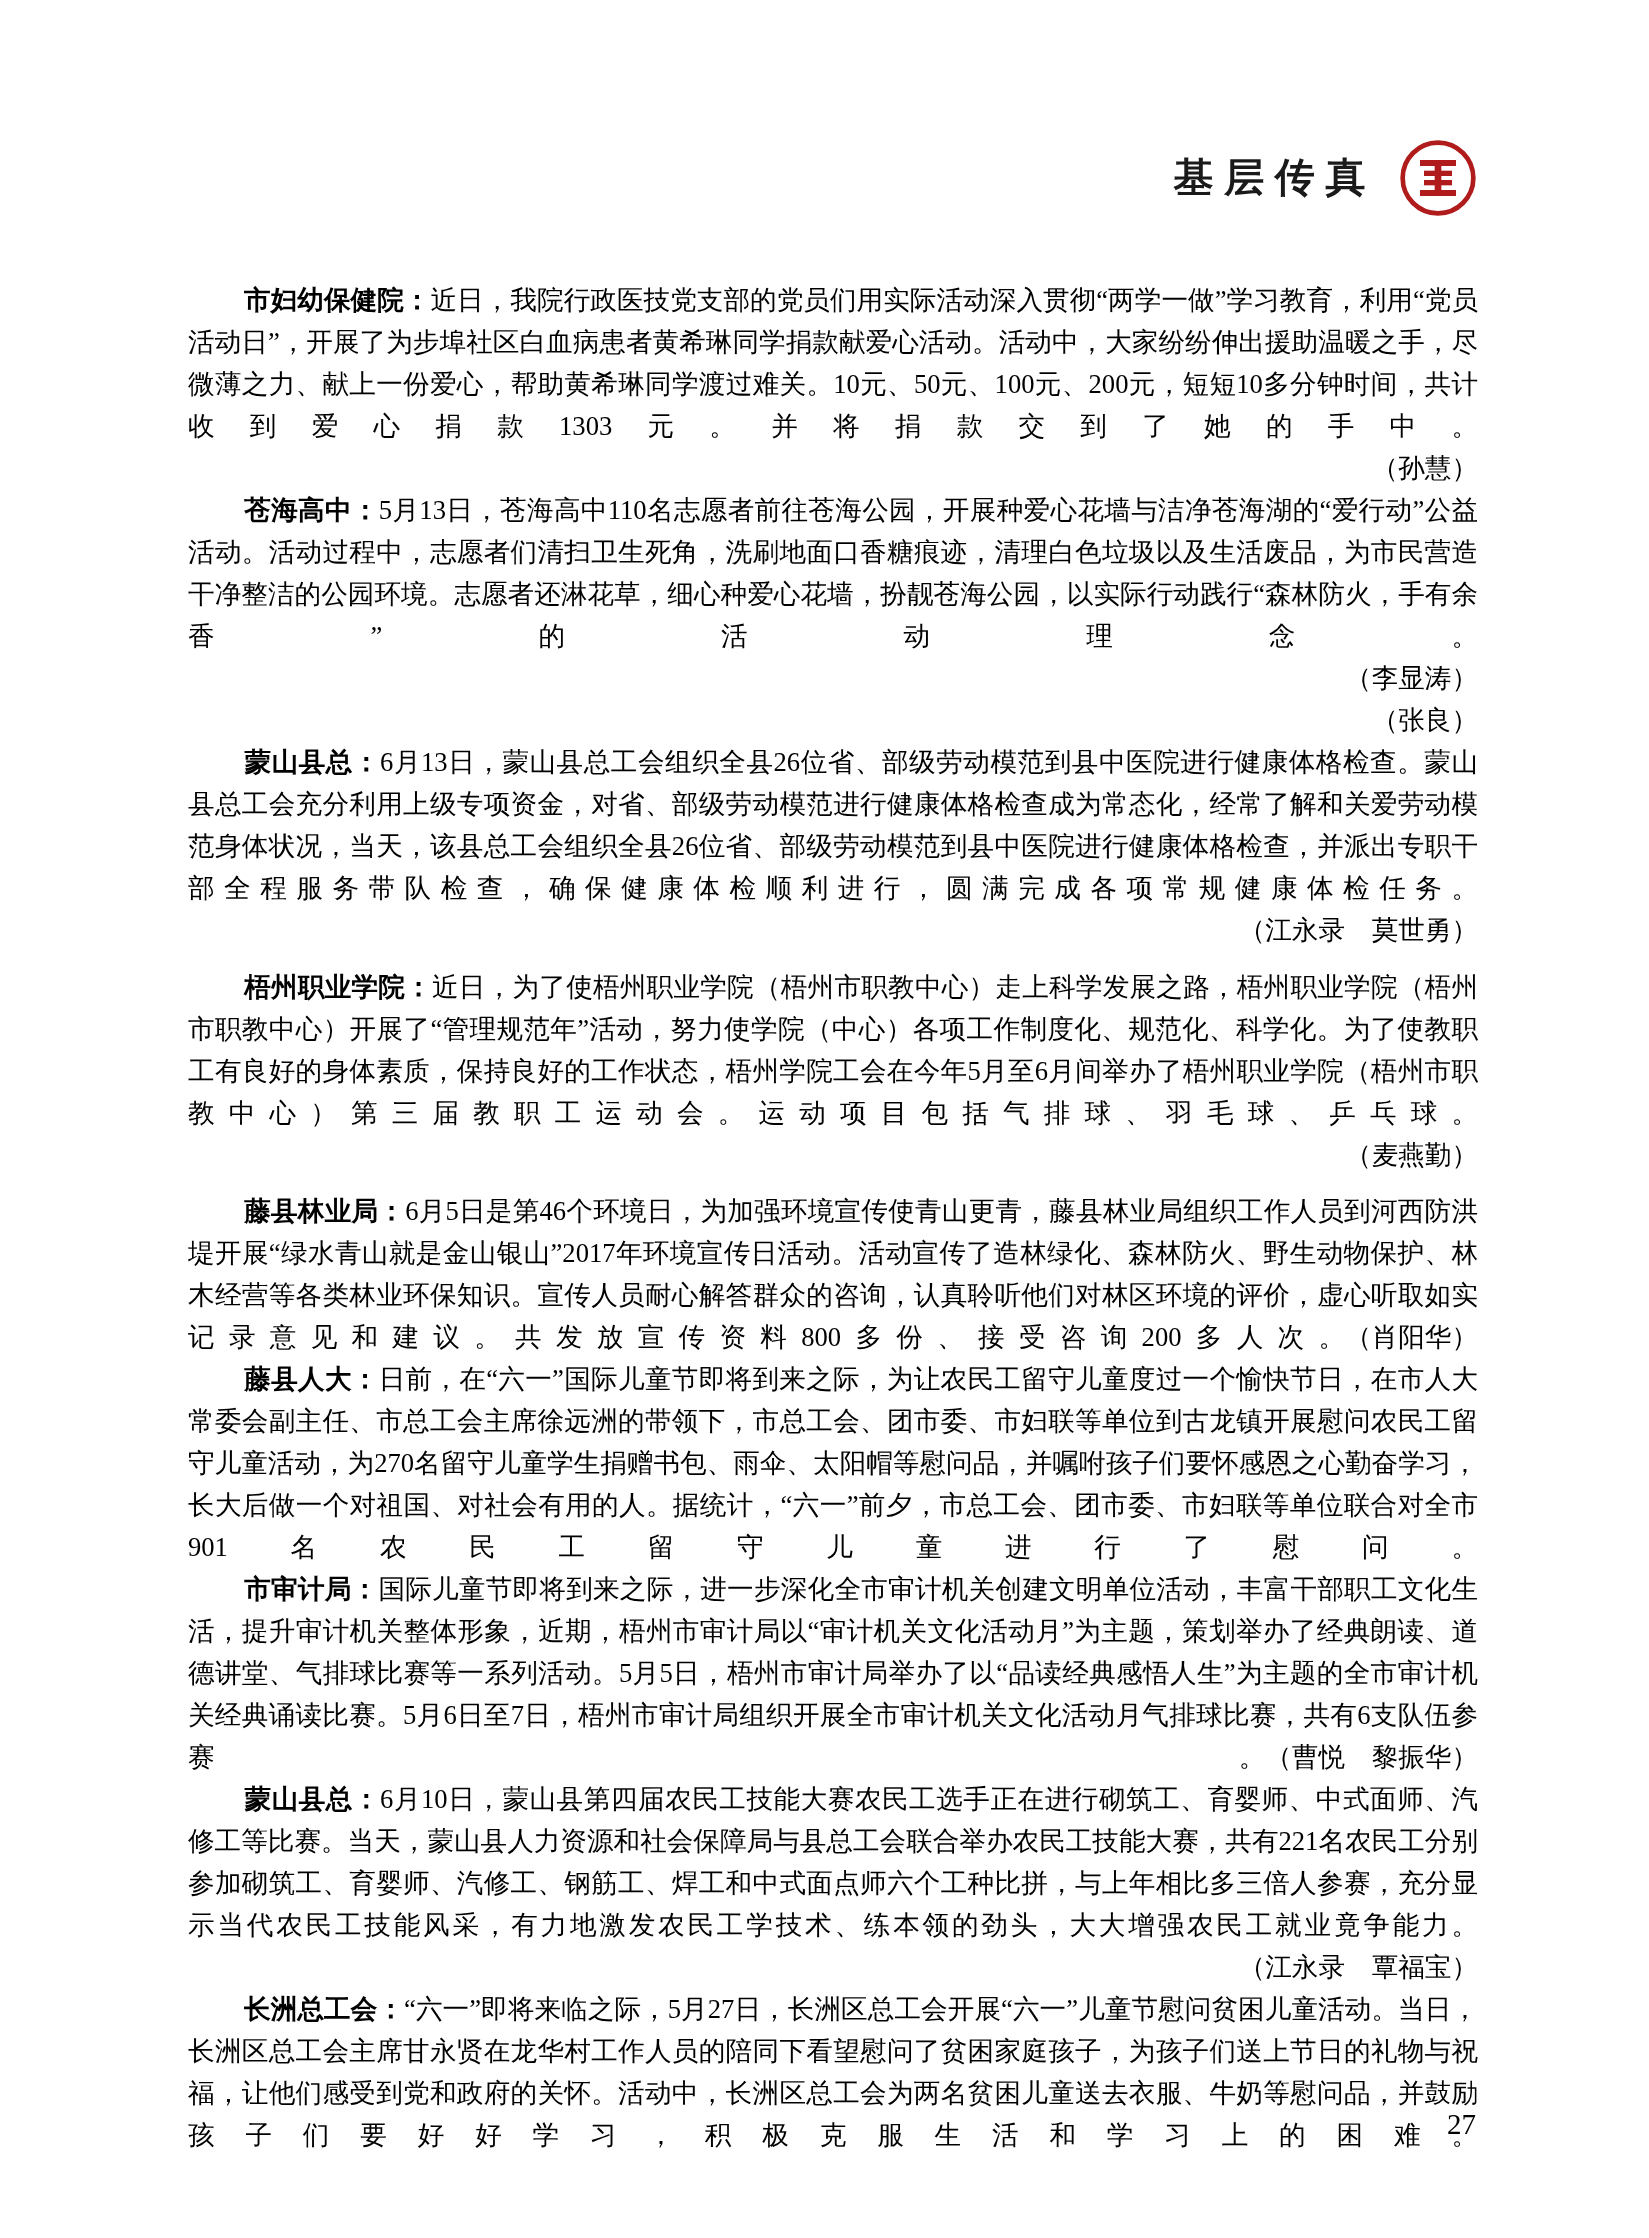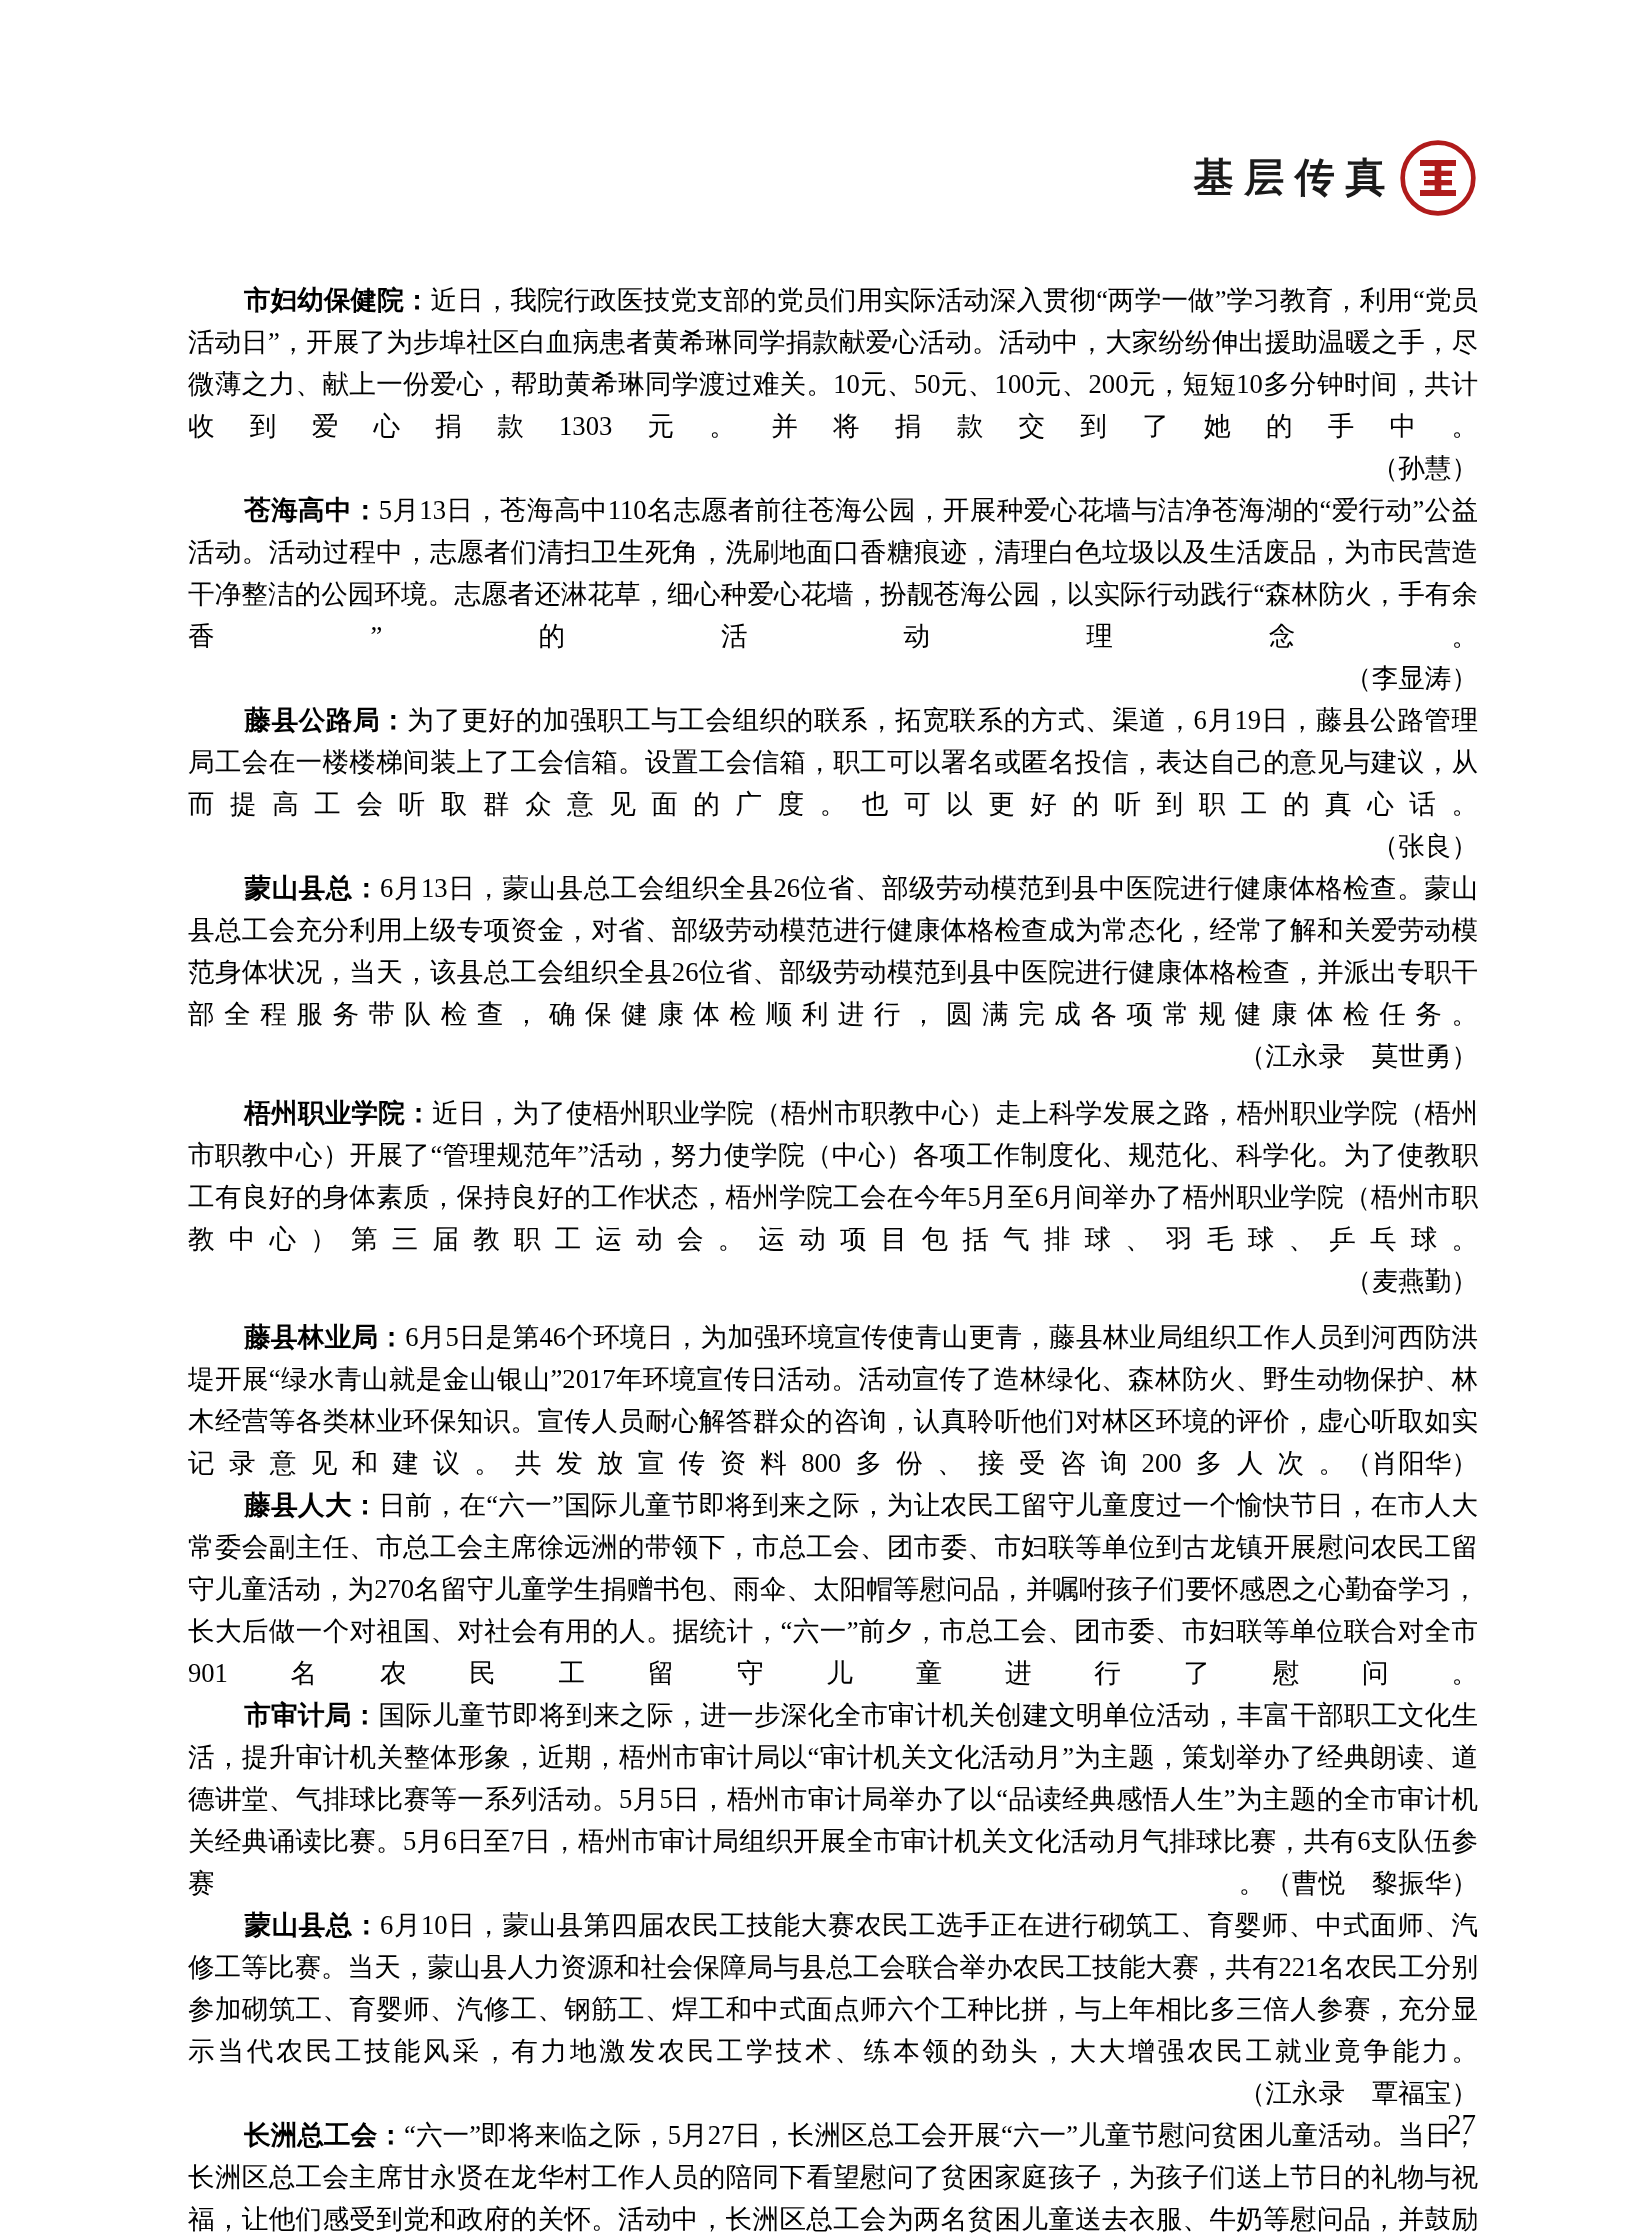--- a/index.html
+++ b/index.html
@@ -23,20 +23,21 @@
     padding: 0;
   }
 
   
   .header {
     position: absolute;
     top: 140px;
     right: 174px;
     display: flex;
     align-items: center;
+    gap: 20px;
   }
   .header-title {
     font-family: "Liberation Serif", "DejaVu Serif", serif;
     font-size: 40px;
     font-weight: bold;
     letter-spacing: 10.6px;
     color: #1a1a1a;
     line-height: 1;
     padding-right: 4px;
   }
@@ -114,21 +115,20 @@
   </div>
 
   <div class="content">
 
     <p class="para"><span class="indent"></span><span class="lead">市妇幼保健院：</span><span>近日，我院行政医技党支部的党员们用实际活动深入贯彻“两学一做”学习教育，利用“党员活动日”，开展了为步埠社区白血病患者黄希琳同学捐款献爱心活动。活动中，大家纷纷伸出援助温暖之手，尽微薄之力、献上一份爱心，帮助黄希琳同学渡过难关。10元、50元、100元、200元，短短10多分钟时间，共计收到爱心捐款1303元。并将捐款交到了她的手中。</span></p>
     <div class="author-line">（孙慧）</div>
 
     <p class="para"><span class="indent"></span><span class="lead">苍海高中：</span><span>5月13日，苍海高中110名志愿者前往苍海公园，开展种爱心花墙与洁净苍海湖的“爱行动”公益活动。活动过程中，志愿者们清扫卫生死角，洗刷地面口香糖痕迹，清理白色垃圾以及生活废品，为市民营造干净整洁的公园环境。志愿者还淋花草，细心种爱心花墙，扮靓苍海公园，以实际行动践行“森林防火，手有余香”的活动理念。</span></p>
     <div class="author-line">（李显涛）</div>
 
-    <p class="para"><span class="indent"></span><span class="lead">藤县公路局：</span><span>为了更好的加强职工与工会组织的联系，拓宽联系的方式、渠道，6月19日，藤县公路管理局工会在一楼楼梯间装上了工会信箱。设置工会信箱，职工可以署名或匿名投信，表达自己的意见与建议，从而提高工会听取群众意见面的广度。也可以更好的听到职工的真心话。</span></p>
     <div class="author-line">（张良）</div>
 
     <p class="para"><span class="indent"></span><span class="lead">蒙山县总：</span><span>6月13日，蒙山县总工会组织全县26位省、部级劳动模范到县中医院进行健康体格检查。蒙山县总工会充分利用上级专项资金，对省、部级劳动模范进行健康体格检查成为常态化，经常了解和关爱劳动模范身体状况，当天，该县总工会组织全县26位省、部级劳动模范到县中医院进行健康体格检查，并派出专职干部全程服务带队检查，确保健康体检顺利进行，圆满完成各项常规健康体检任务。</span></p>
     <div class="author-line">（江永录　莫世勇）</div>
 
     <div class="para-gap"></div>
 
     <p class="para"><span class="indent"></span><span class="lead">梧州职业学院：</span><span>近日，为了使梧州职业学院（梧州市职教中心）走上科学发展之路，梧州职业学院（梧州市职教中心）开展了“管理规范年”活动，努力使学院（中心）各项工作制度化、规范化、科学化。为了使教职工有良好的身体素质，保持良好的工作状态，梧州学院工会在今年5月至6月间举办了梧州职业学院（梧州市职教中心）第三届教职工运动会。运动项目包括气排球、羽毛球、乒乓球。</span></p>
     <div class="author-line">（麦燕勤）</div>
 

